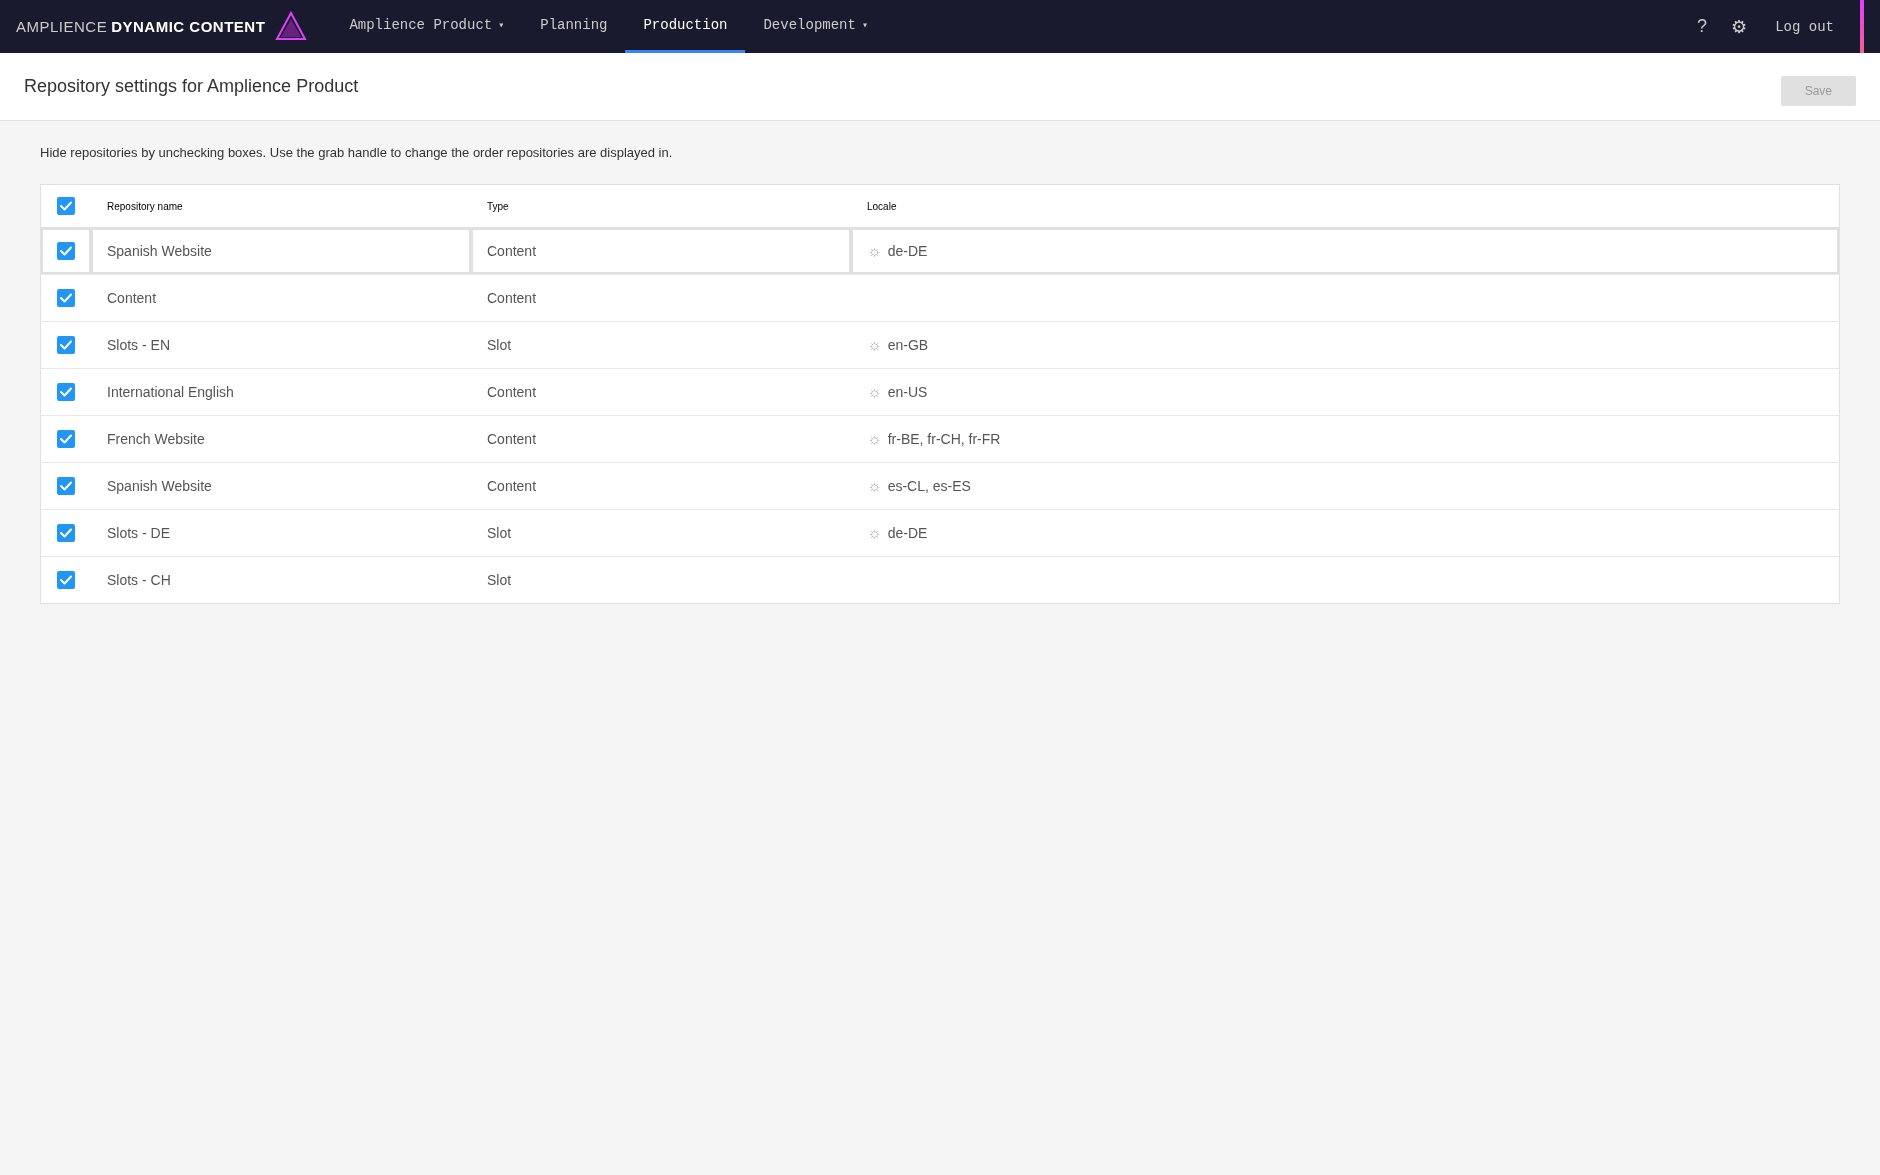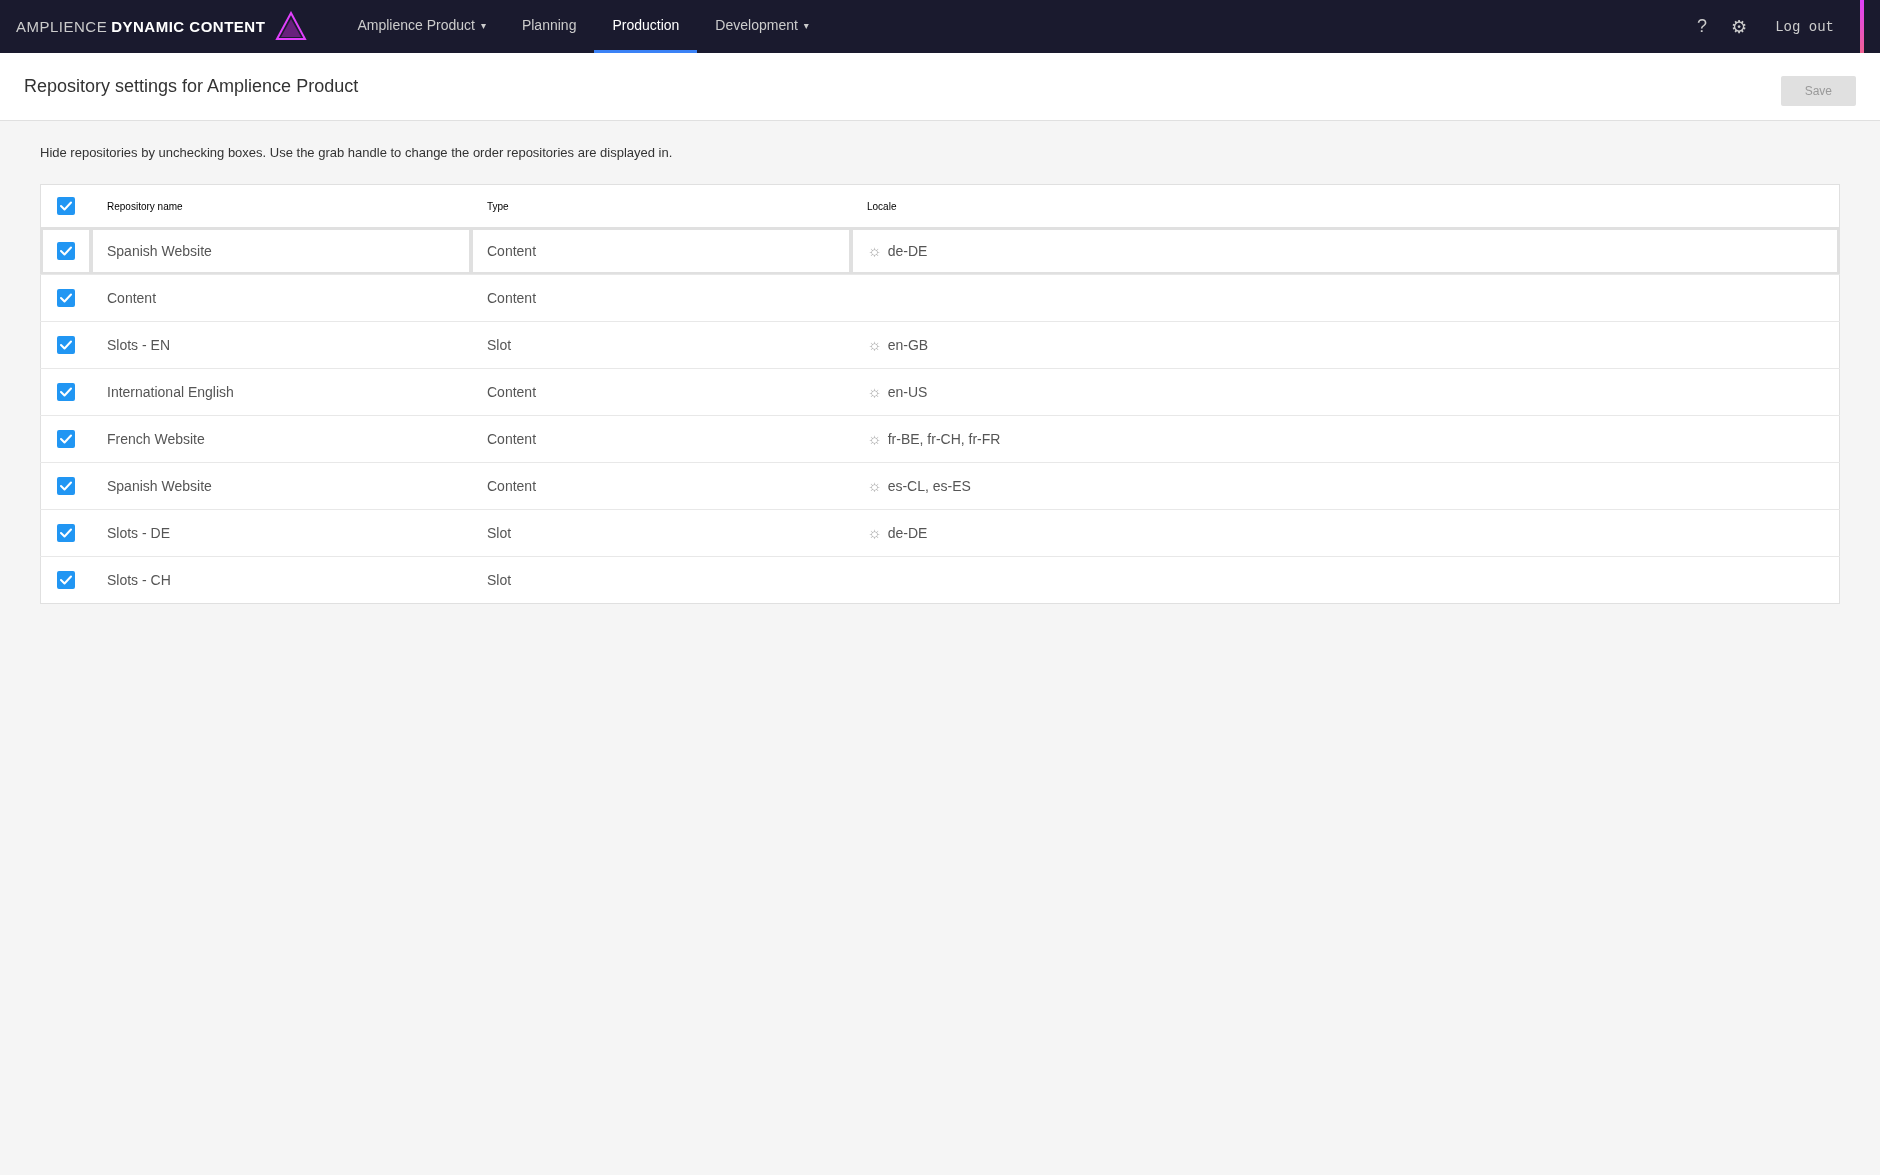--- a/index.html
+++ b/index.html
@@ -6,21 +6,20 @@
     body { font-family: 'Segoe UI', Arial, sans-serif; font-size: 14px; background: #f5f5f5; color: #333; }
 
     
     .navbar {
       display: flex;
       align-items: center;
       background: #1a1a2e;
       height: 53px;
       padding: 0 16px;
       color: #fff;
-      gap: 8px;
     }
     .navbar-brand {
       display: flex;
       align-items: center;
       margin-right: 24px;
       font-size: 15px;
       letter-spacing: 0.5px;
       white-space: nowrap;
     }
     .brand-amplience {
@@ -205,21 +204,21 @@
     <span class="brand-dynamic">DYNAMIC CONTENT</span>
 
     <svg class="brand-logo" viewBox="0 0 32 32">
       <polygon points="16,2 30,28 2,28" fill="none" stroke="#e040fb" stroke-width="2"></polygon>
       <polygon points="16,8 26,26 6,26" fill="#9c27b0" opacity="0.6"></polygon>
     </svg>
   </div>
 
   <div class="nav-items">
 
-    <div id="nav-items-container" style="display:flex;align-items:center;">
+    <div id="nav-items-container" style="display:flex;align-items:center;font-family:Liberation Mono, monospace;">
         <div class="nav-item">Amplience Product<span style="font-size: 10px;">▾</span></div>
         <div class="nav-item">Planning</div>
         <div class="nav-item active">Production</div>
         <div class="nav-item">Development<span style="font-size: 10px;">▾</span></div>
       </div>
   </div>
 
   <div class="nav-right">
     <button class="nav-icon-btn" title="Help">
       <span>?</span>

